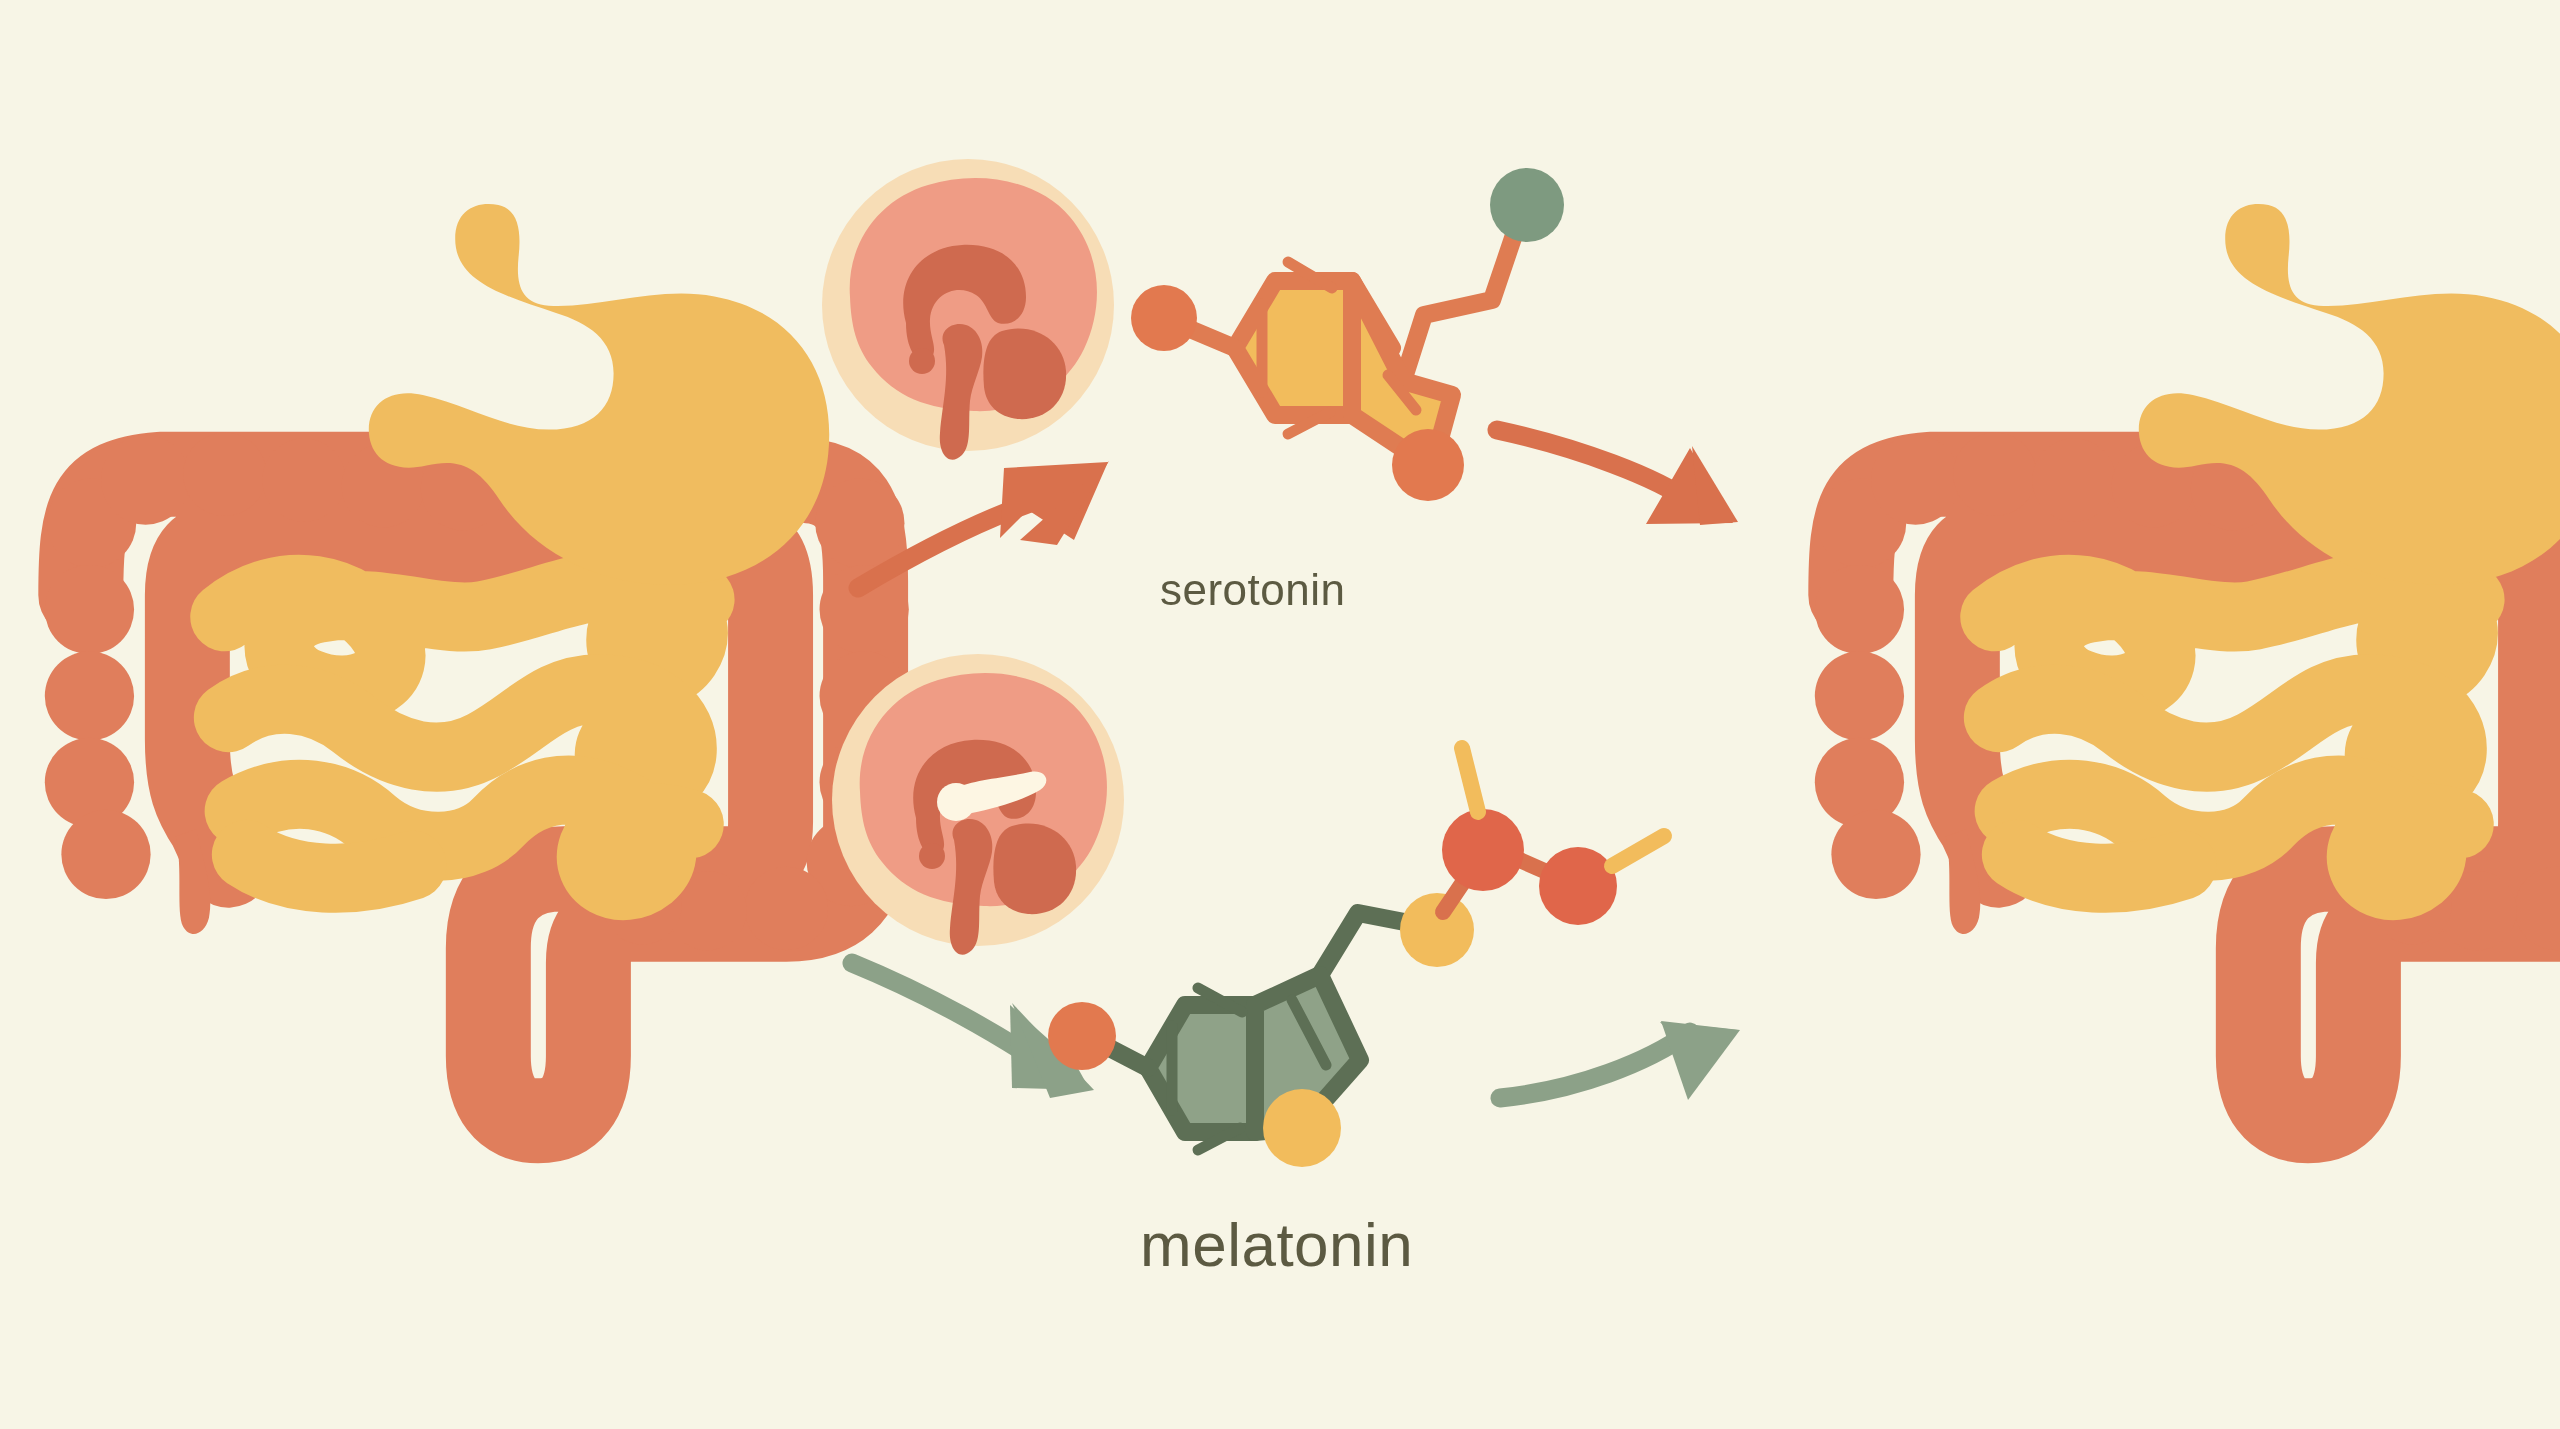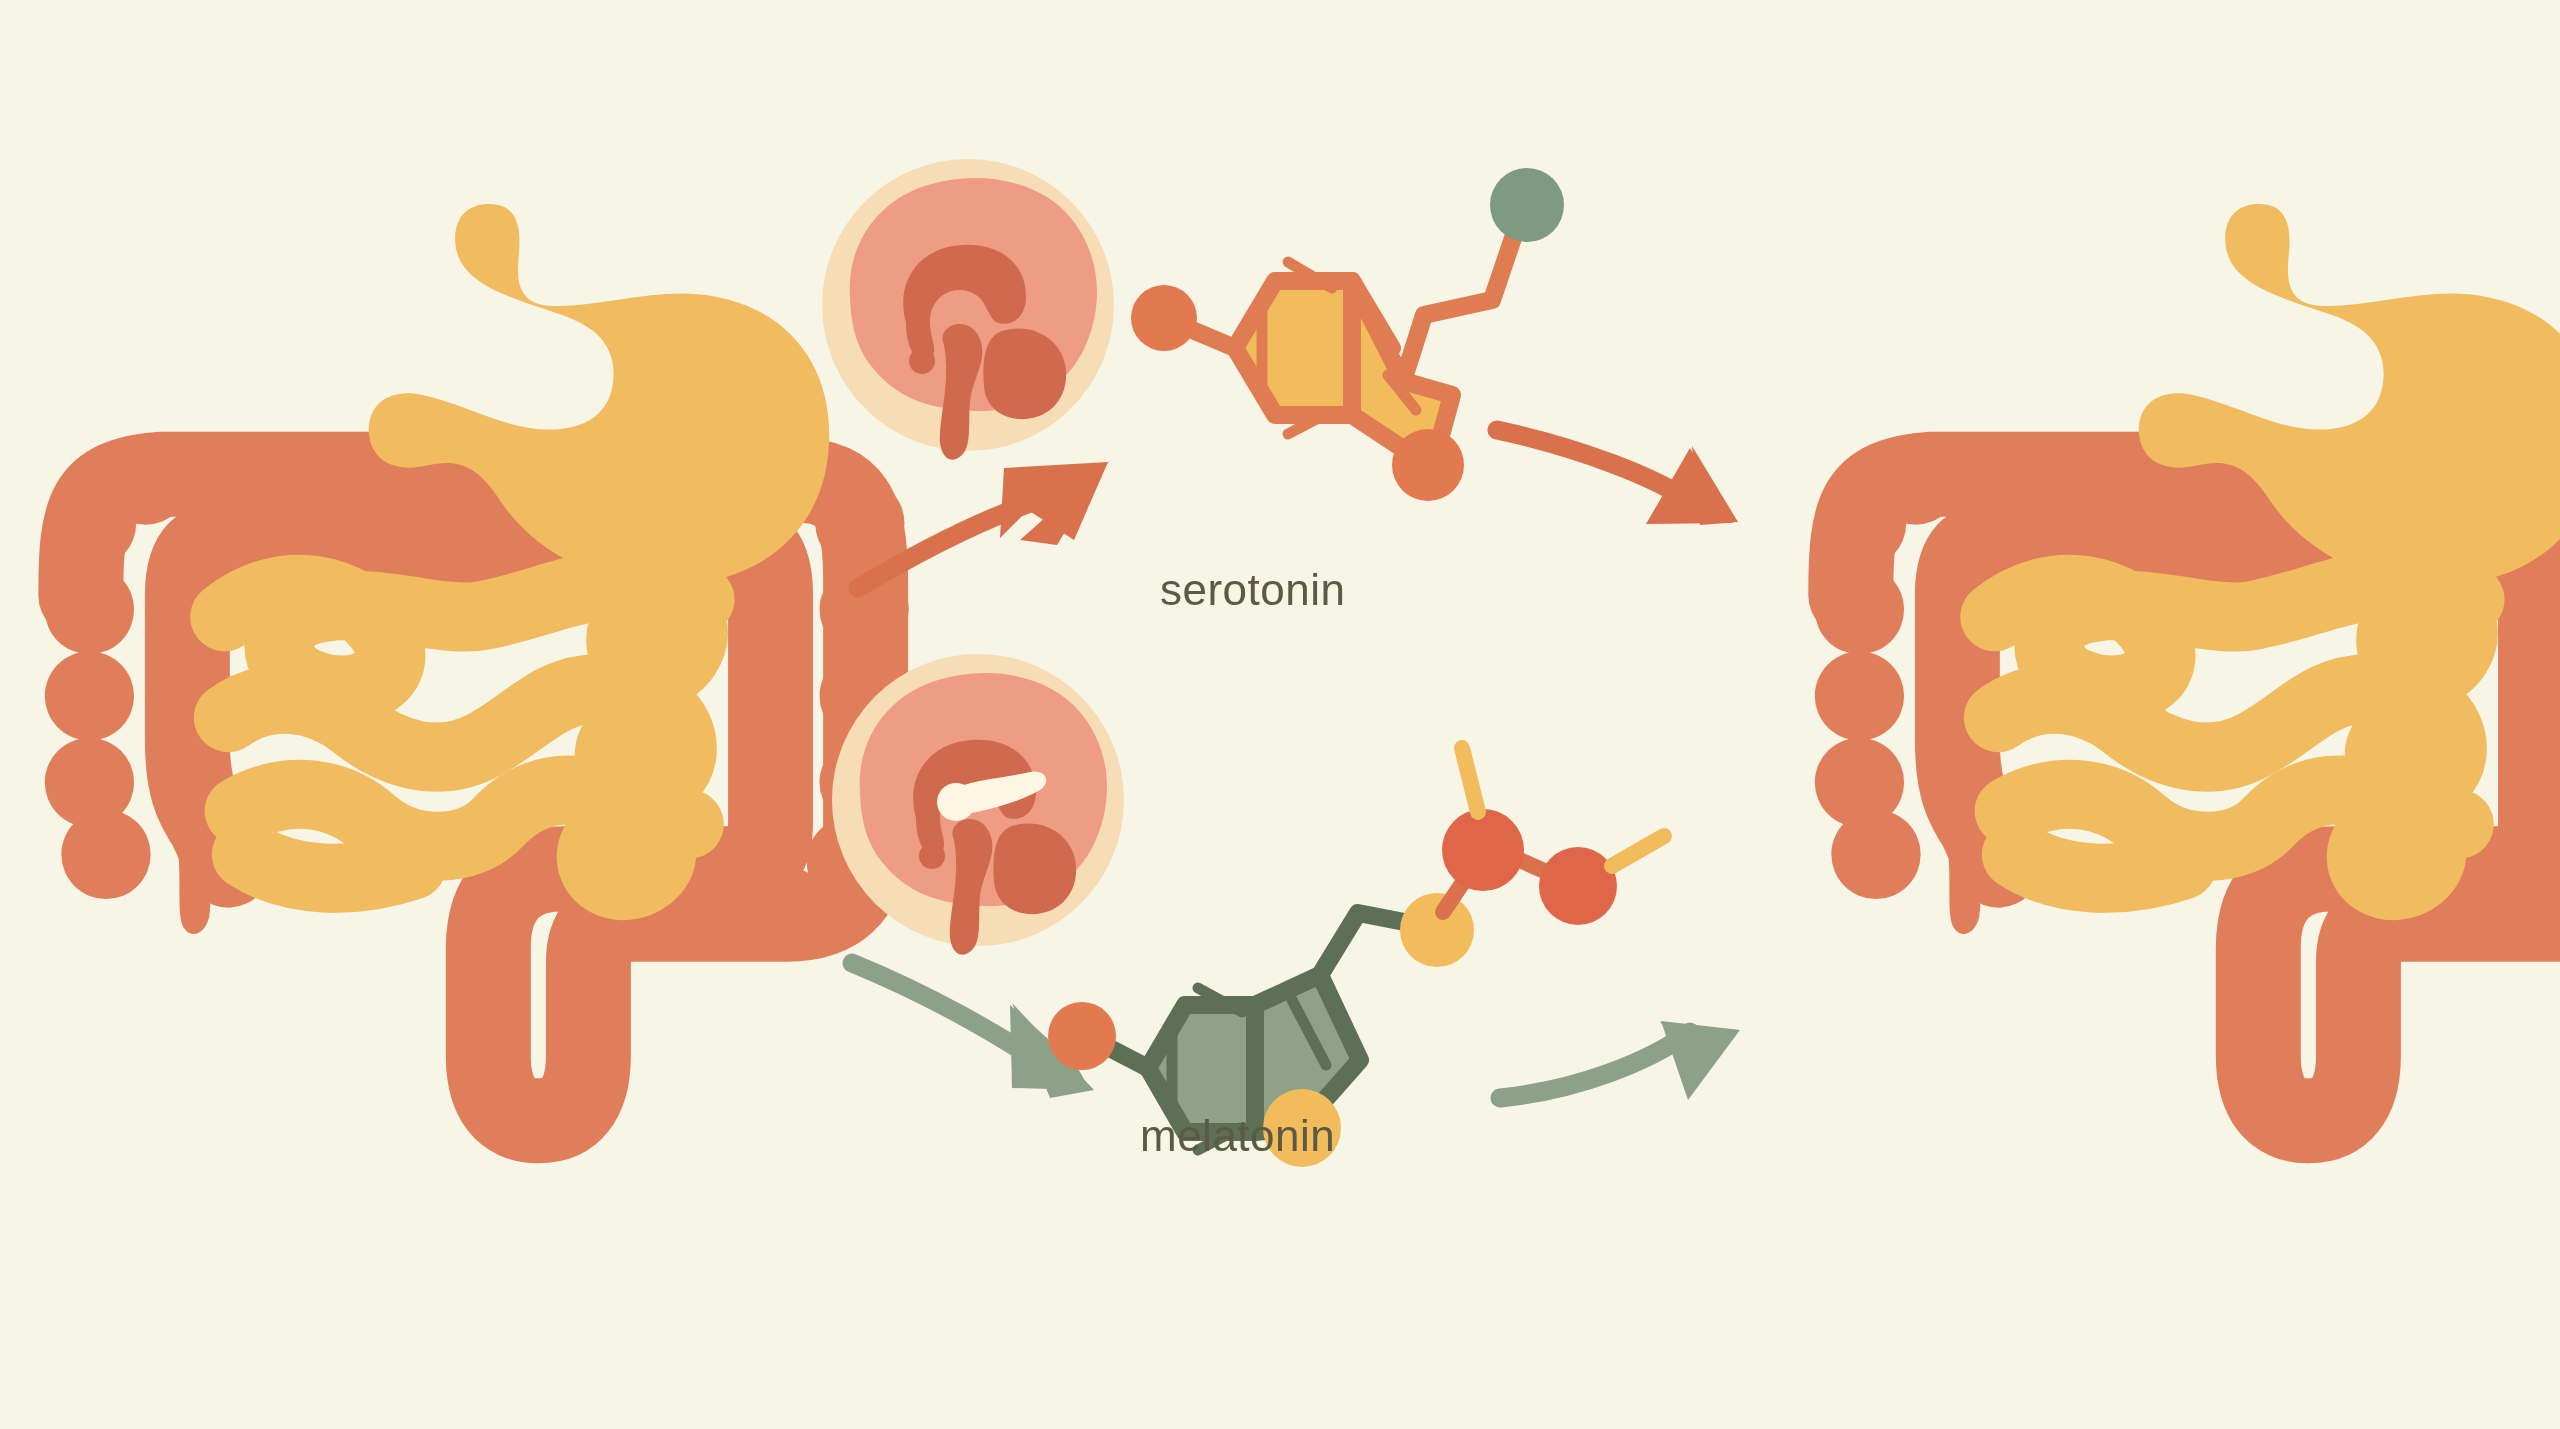--- a/index.html
+++ b/index.html
@@ -35,22 +35,22 @@
     letter-spacing: 0.5px;
   }
   #serotonin-label {
     left: 1160px;
     top: 545px;
     font-size: 44px;
     margin-top: 20px;
   }
   #melatonin-label {
     left: 1140px;
-    top: 1111px;
-    font-size: 44px;
+    top: 1209px;
+    font-size: 62px;
   }
 </style>
 </head>
 <body>
 
 <div id="stage">
 
   <svg class="layer" viewBox="0 0 2560 1429" xmlns="http://www.w3.org/2000/svg">
     <defs>
 

